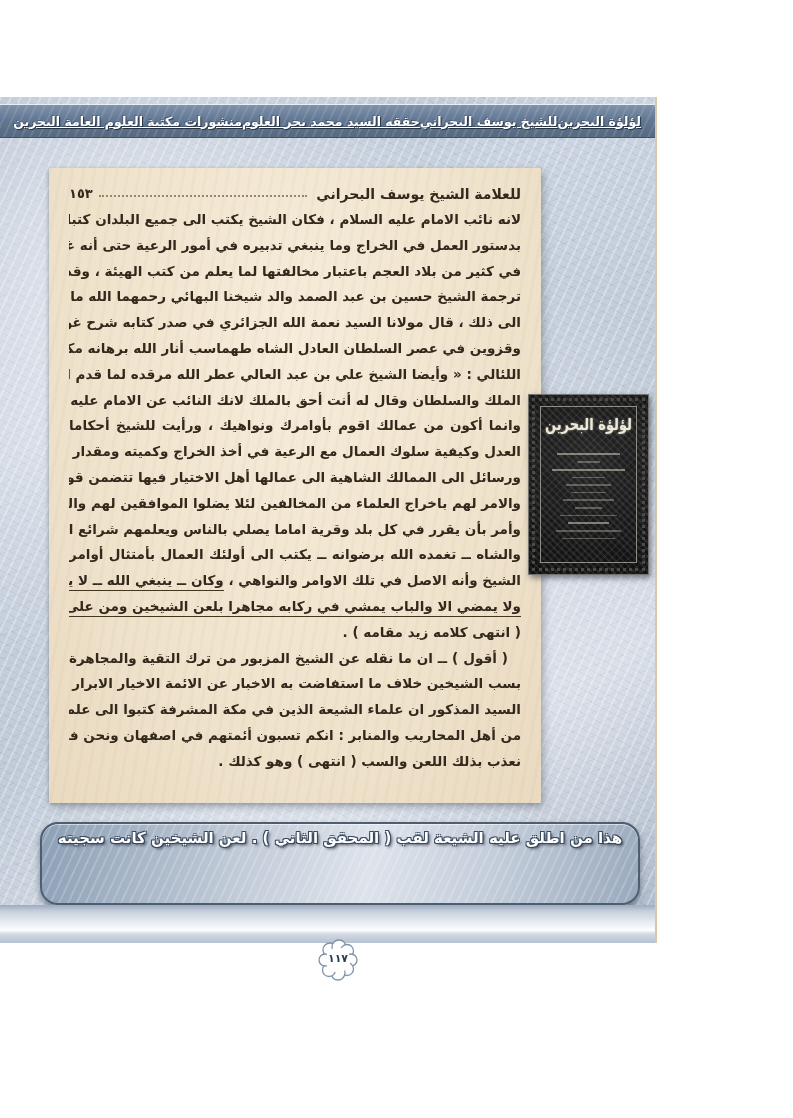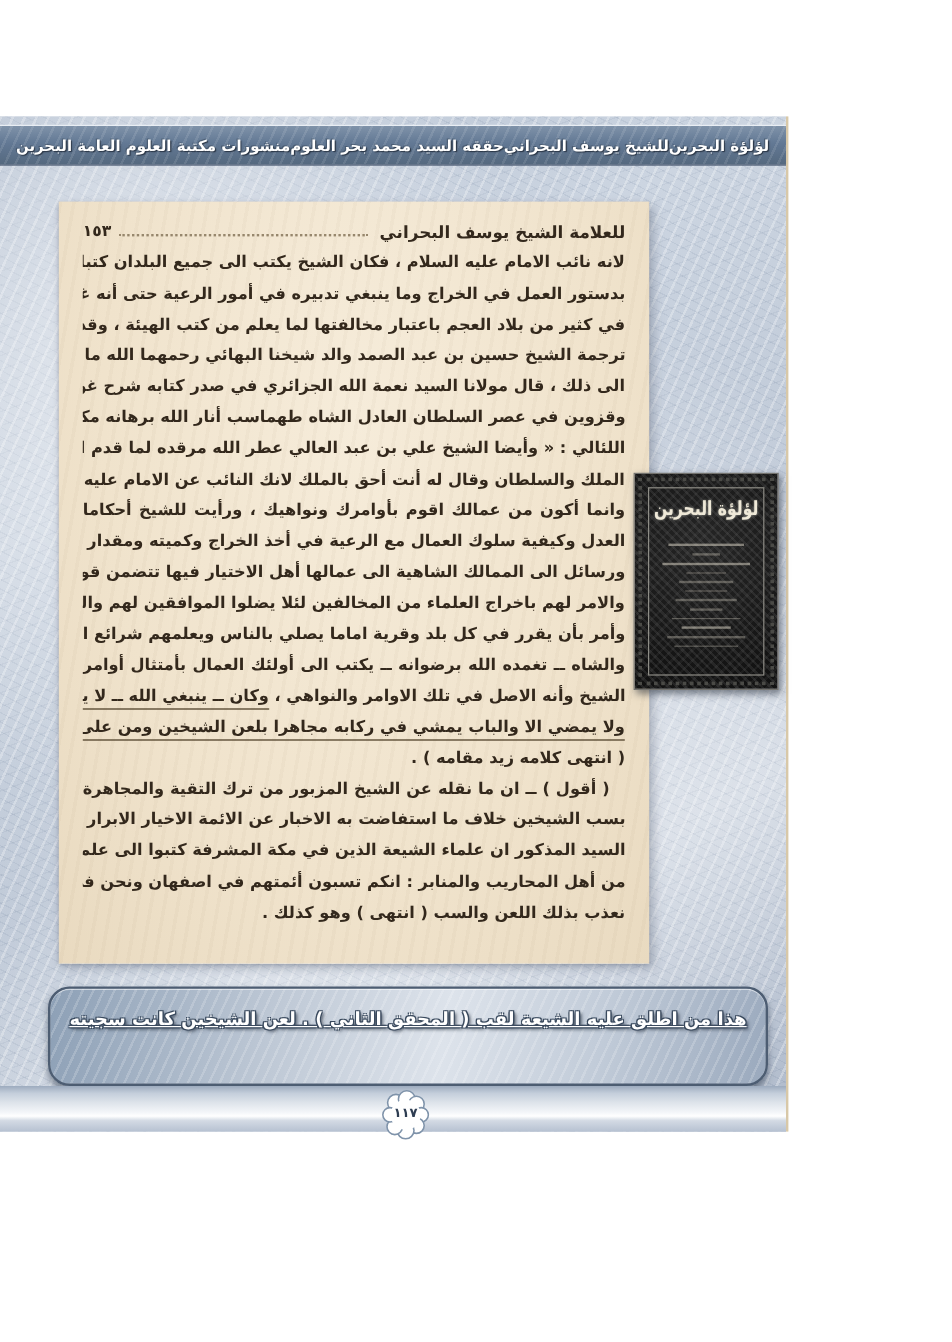--- a/index.html
+++ b/index.html
@@ -20,21 +20,21 @@
 
   
   .hbar{position:absolute;left:0;top:7px;width:100%;height:34px;box-sizing:border-box;
         display:flex;align-items:center;justify-content:space-between;padding:0 14px;
         direction:rtl;
         border-top:1px solid #e9eef4;border-bottom:1px solid #41516a;
         background:
           repeating-linear-gradient(115deg, rgba(255,255,255,.10) 0 2px, rgba(255,255,255,0) 2px 8px),
           linear-gradient(180deg,#7f92a9 0%,#627894 45%,#55697f 100%);}
   .hbar span{color:#fff;font-size:12.5px;font-weight:bold;white-space:nowrap;
-        text-shadow:1px 1px 1px rgba(35,45,60,.95), -1px -1px 0 rgba(35,45,60,.35);}
+        text-shadow:1px 1px 1px rgba(35,45,60,.95), -1px -1px 0 rgba(35,45,60,.35);text-decoration:underline;}
 
   
   .scan{position:absolute;left:49px;top:71px;width:492px;height:635px;box-sizing:border-box;
         padding:10px 20px 0 20px;direction:rtl;color:#33281c;
         background:
           repeating-linear-gradient(100deg, rgba(120,95,60,.035) 0 3px, rgba(120,95,60,0) 3px 11px),
           radial-gradient(ellipse at 50% 28%, #f6ecda 0%, #f0e3cc 60%, #e9dac0 100%);
         box-shadow:-1px 1px 3px rgba(90,95,115,.30), 3px 4px 8px rgba(80,90,110,.40);}
   .runhead{display:flex;align-items:flex-end;font-size:14px;font-weight:bold;height:24px;}
   .runhead .ttl{white-space:nowrap;}
@@ -66,26 +66,26 @@
 
   
   .caption{position:absolute;left:40px;top:725px;width:600px;height:83px;box-sizing:border-box;
          border:2px solid #4d5d72;border-radius:18px;direction:rtl;
          background:
            repeating-linear-gradient(115deg, rgba(255,255,255,.18) 0 2px, rgba(255,255,255,0) 2px 8px),
            linear-gradient(100deg,#8da0b6 0%,#bfc9d6 32%,#dde3eb 55%,#c2ccd9 76%,#9aa9bd 100%);
          box-shadow:0 4px 6px rgba(45,58,76,.55), inset 0 1px 0 rgba(255,255,255,.55);}
   .caption .cl{text-align:center;color:#ffffff;font-size:15px;font-weight:bold;line-height:29px;
          text-shadow:-1px -1px 0 #3a4a5e,1px -1px 0 #3a4a5e,-1px 1px 0 #3a4a5e,1px 1px 0 #3a4a5e,2px 2px 3px rgba(25,35,50,.8);}
-  .caption .cl:first-child{margin-top:11px;text-decoration:underline;}
+  .caption .cl:first-child{}
 
   
   .fstrip{position:absolute;left:0;top:808px;width:100%;height:38px;
          background:linear-gradient(180deg,#9dabbe 0%,#c4cedb 16%,#dde3ea 36%,#f4f6f9 58%,#ffffff 66%,#d3dae4 76%,#b6c1d1 100%);}
-  .cloud{position:absolute;left:318px;top:908px;width:40px;height:42px;}
+  .cloud{position:absolute;left:318px;top:939px;width:40px;height:42px;}
   .cloud svg{display:block;}
   .cloud .cnum{position:absolute;left:0;top:13px;width:100%;text-align:center;
          font-size:11px;font-weight:bold;color:#2e3d52;}
 </style>
 </head>
 <body>
 
 <div class="stage">
   <div class="art">
 

